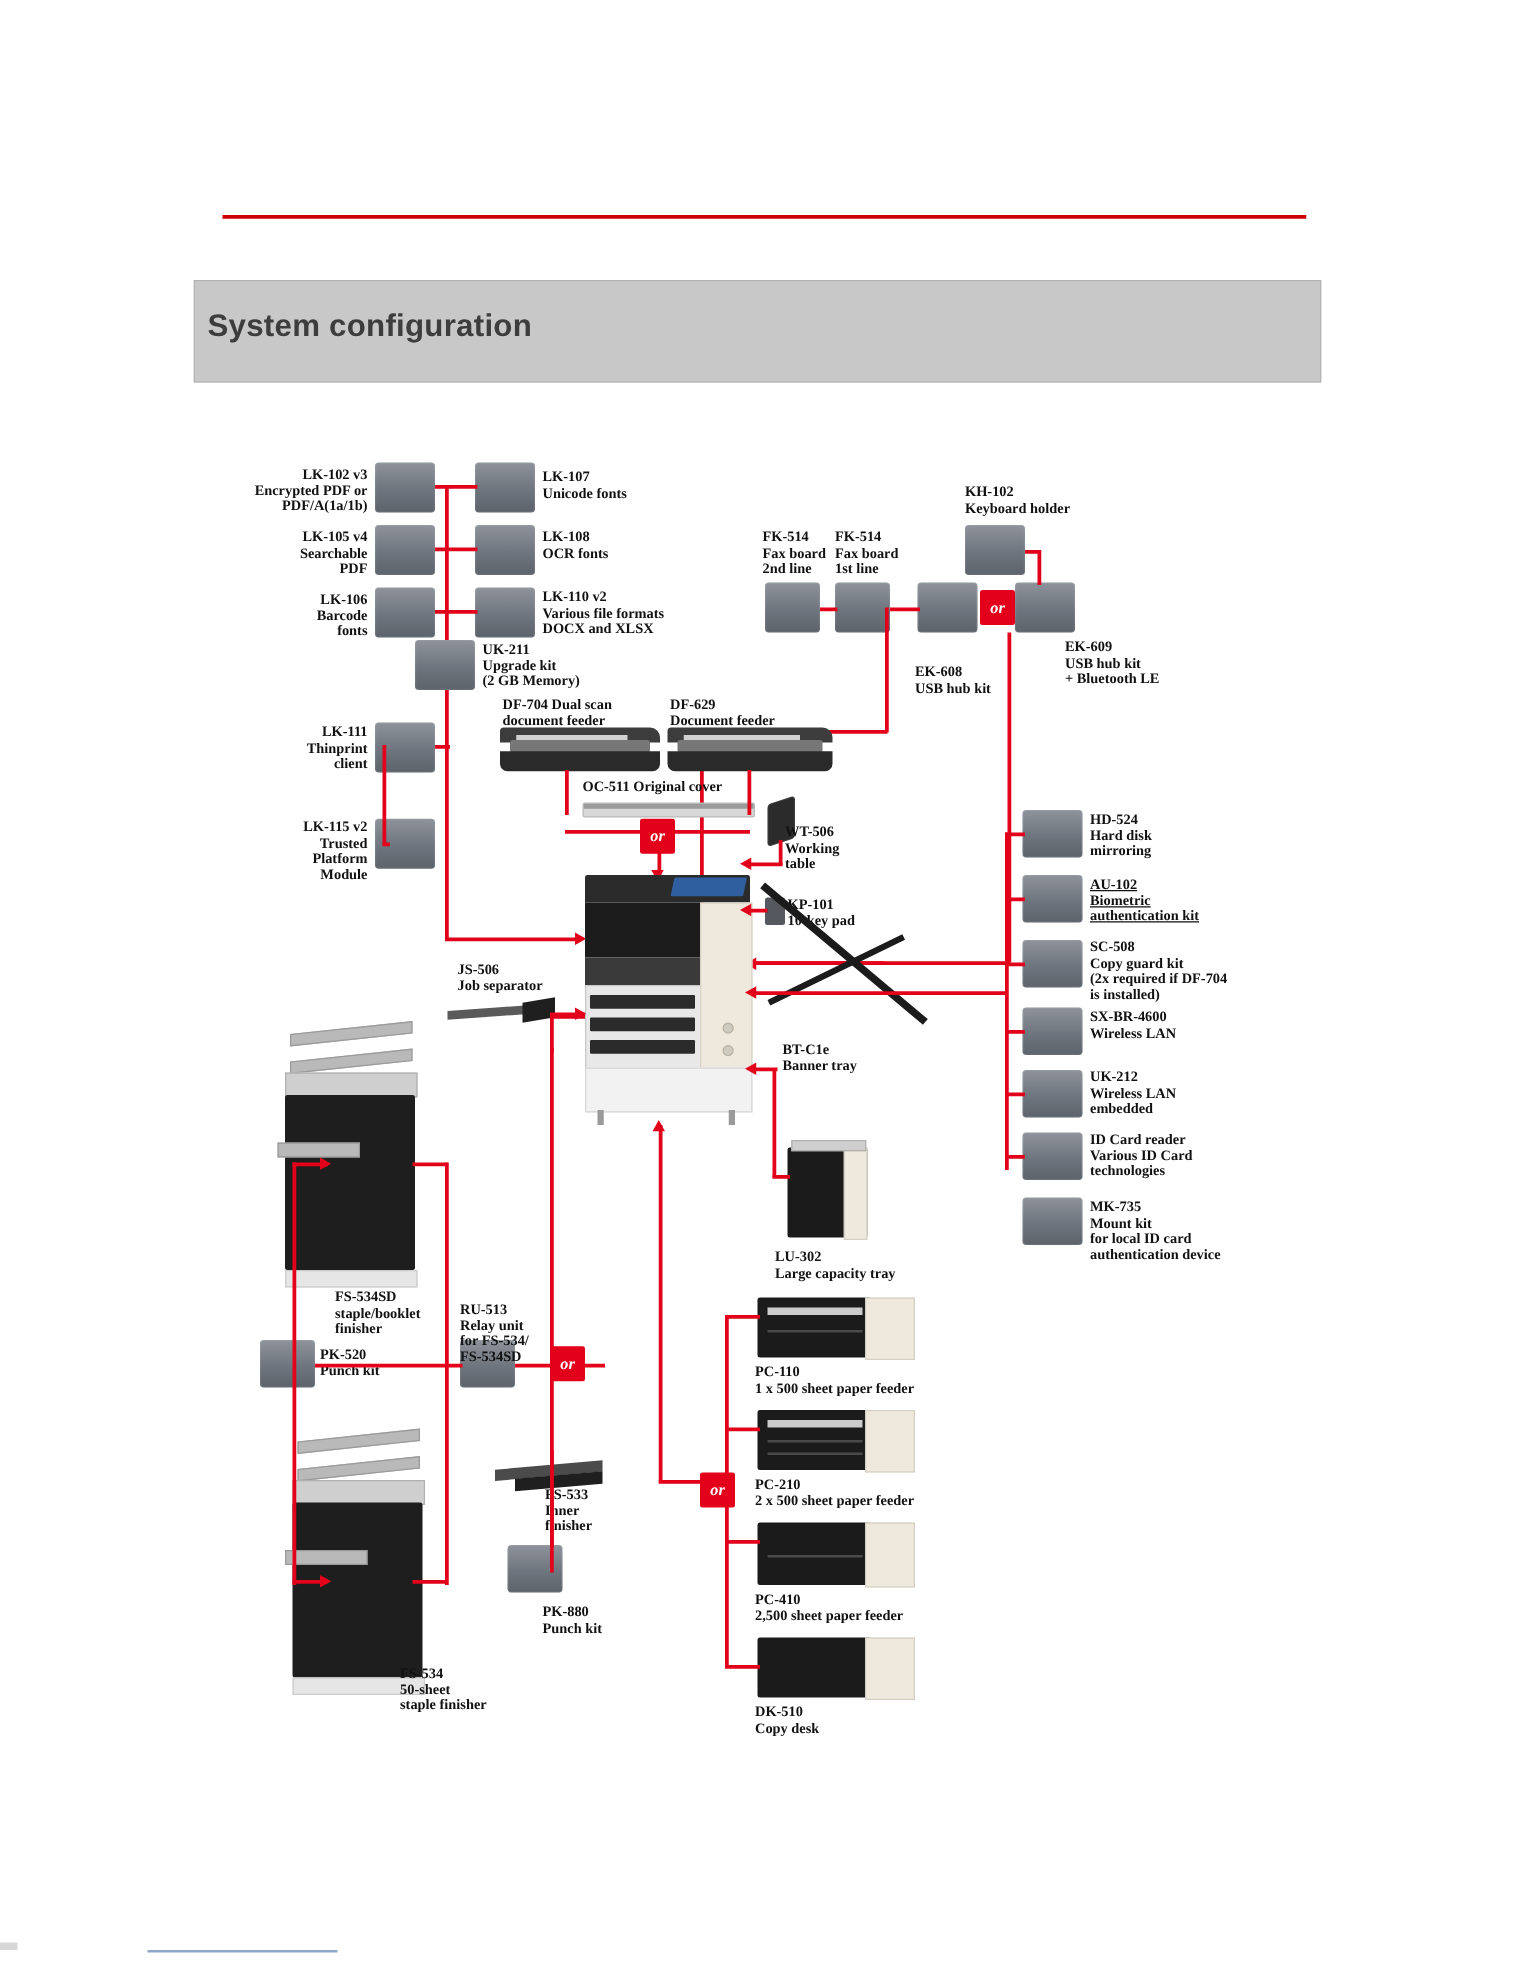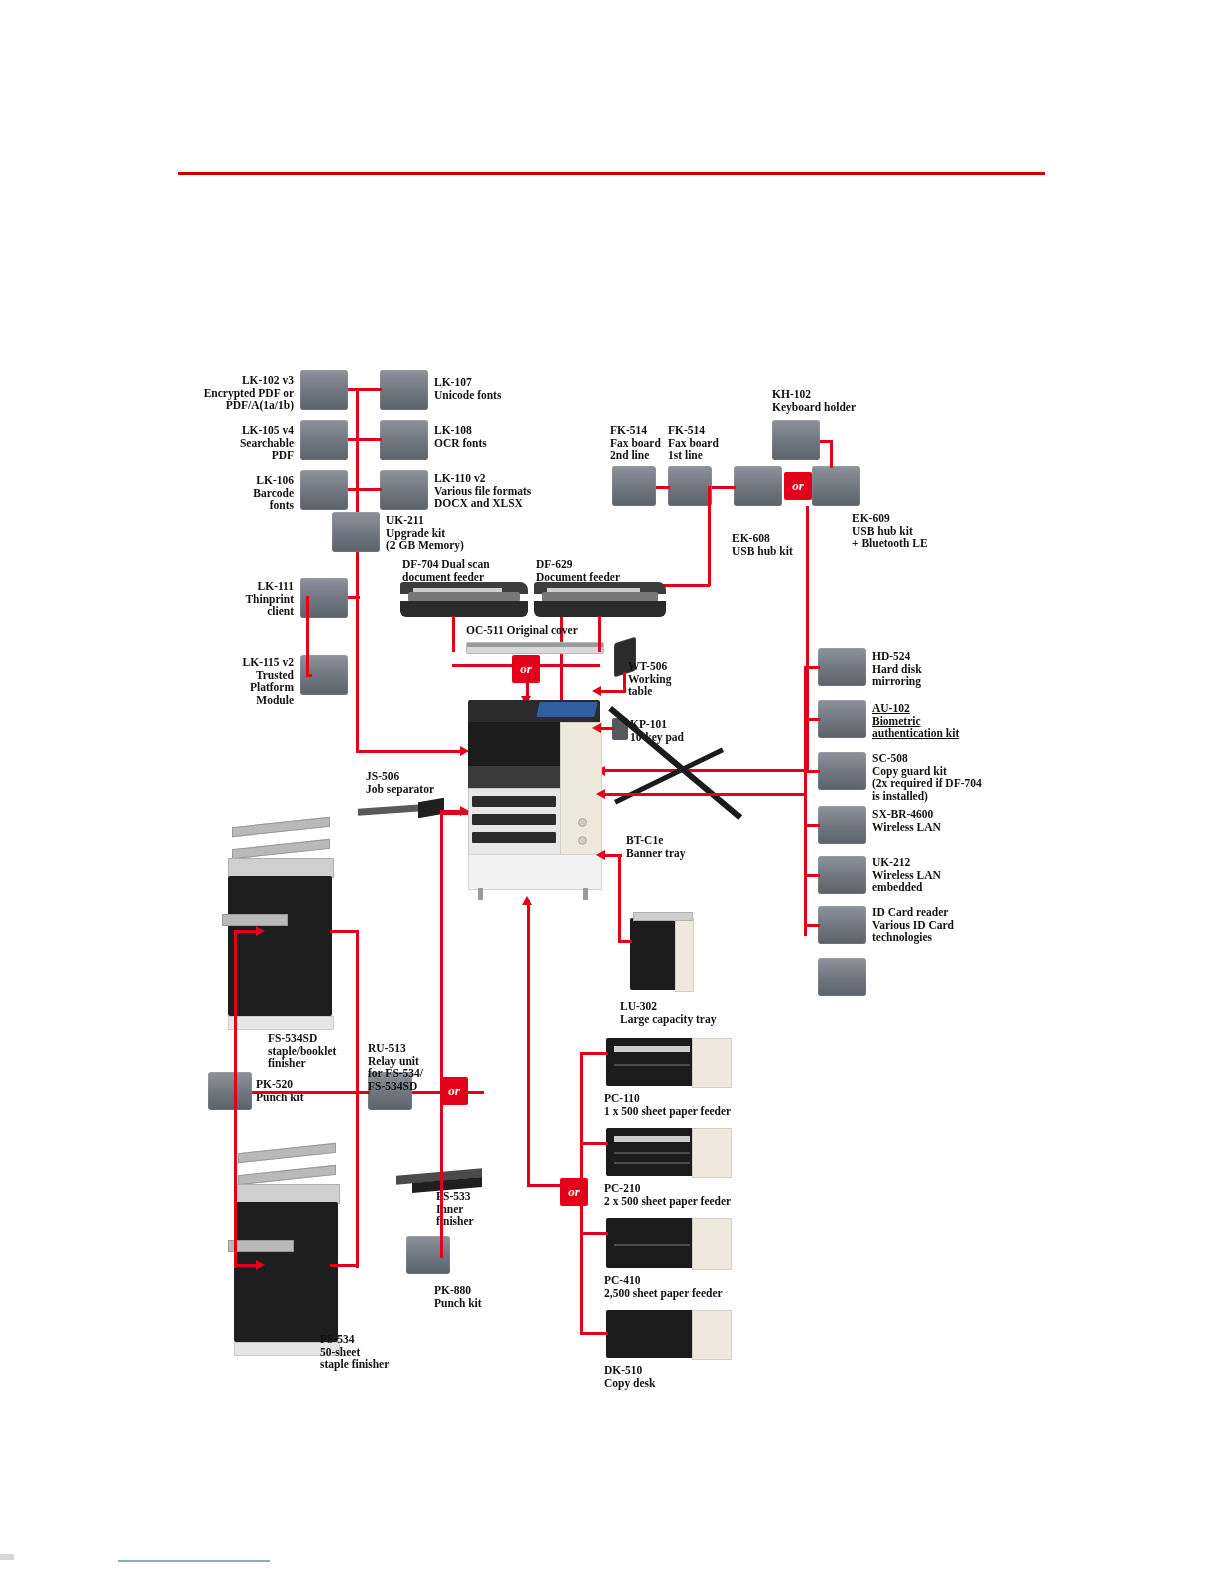--- a/index.html
+++ b/index.html
@@ -181,20 +181,23 @@
   
   .kp { position:absolute; background:#55595f; border-radius:2px;}
 </style>
 </head>
 <body>
 
 <div class="page">
 
   <div class="top-rule"></div>
 
+  <div class="heading-band">
+    <div class="title">System configuration</div>
+  </div>
 
   <div class="diagram">
 
     <div class="box" style="left:300px; top:370px; width:48px; height:40px;"></div>
     <div class="box" style="left:300px; top:420px; width:48px; height:40px;"></div>
     <div class="box" style="left:300px; top:470px; width:48px; height:40px;"></div>
     <div class="box" style="left:380px; top:370px; width:48px; height:40px;"></div>
     <div class="box" style="left:380px; top:420px; width:48px; height:40px;"></div>
     <div class="box" style="left:380px; top:470px; width:48px; height:40px;"></div>
     <div class="box" style="left:332px; top:512px; width:48px; height:40px;"></div>
@@ -368,20 +371,24 @@
 (2x required if DF-704
 is installed)</div>
     <div class="lbl" style="left:872px; top:808px; width:150px;">SX-BR-4600
 Wireless LAN</div>
     <div class="lbl" style="left:872px; top:856px; width:150px;">UK-212
 Wireless LAN
 embedded</div>
     <div class="lbl" style="left:872px; top:906px; width:150px;">ID Card reader
 Various ID Card
 technologies</div>
+    <div class="lbl" style="left:872px; top:960px; width:170px;">MK-735
+Mount kit
+for local ID card
+authentication device</div>
 
     <div class="ln v" style="left:804px; top:666px; height:270px;"></div>
     <div class="ln h" style="left:804px; top:666px; width:16px;"></div>
     <div class="ln h" style="left:804px; top:718px; width:16px;"></div>
     <div class="ln h" style="left:804px; top:770px; width:16px;"></div>
     <div class="ln h" style="left:804px; top:824px; width:16px;"></div>
     <div class="ln h" style="left:804px; top:874px; width:16px;"></div>
     <div class="ln h" style="left:804px; top:924px; width:16px;"></div>
     <div class="ln h" style="left:604px; top:793px; width:202px;"></div>
     <div class="arr l" style="left:596px; top:789px;"></div>

